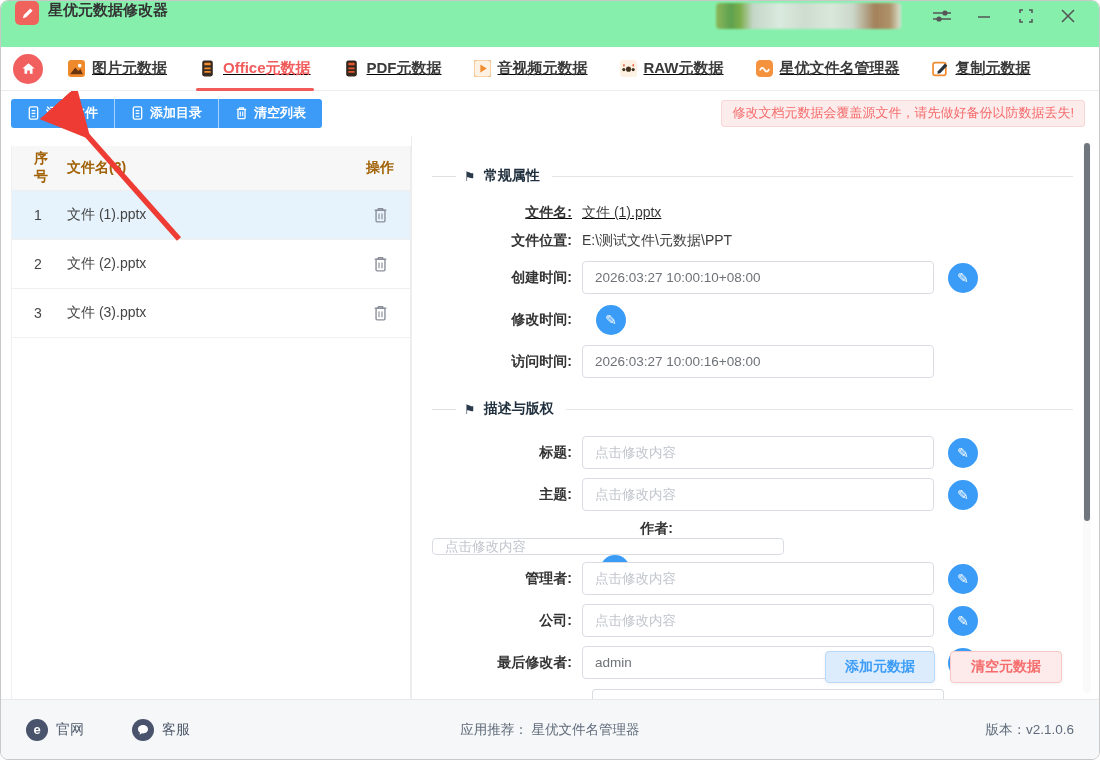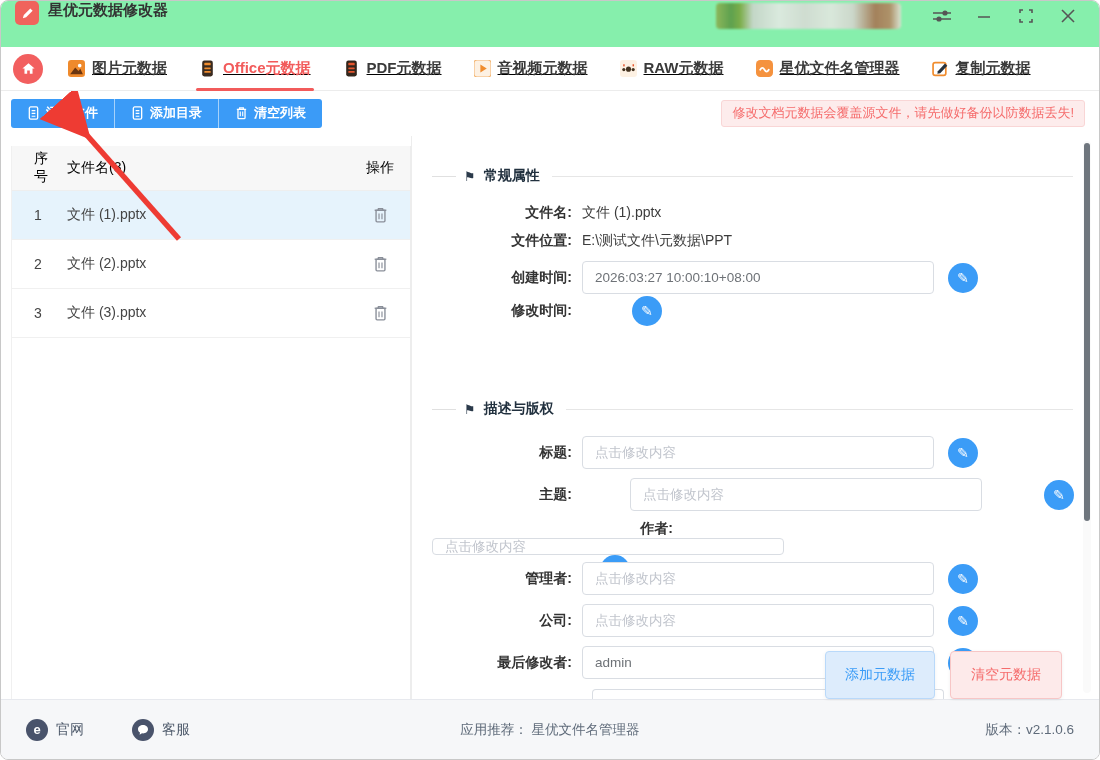--- a/index.html
+++ b/index.html
@@ -27,21 +27,21 @@
 
   
   .toolbar { position:absolute; left:0; top:90px; width:100%; height:44px; display:flex; align-items:center; padding:0 10px; }
   .btn-group { display:flex; border-radius:3px; overflow:hidden; }
   .tool-btn { height:29px; padding:0 16px; background:#3b9bf7; color:#fff; font-size:13px; font-weight:bold; border:none; display:flex; align-items:center; gap:6px; cursor:pointer; border-right:1px solid rgba(255,255,255,.55); font-family:inherit;text-align:center; }
   .tool-btn:last-child { border-right:none; }
   .warning { margin-left:auto; margin-right:4px; height:27px; display:flex; align-items:center; padding:0 10px; background:#fdecec; border:1px solid #f9d6d6; border-radius:3px; color:#f56c6c; font-size:13px; }
 
   
   .left-panel { position:absolute; left:10px; top:145px; width:400px; height:555px; background:#fff; border-left:1px solid #f0f0f0; border-right:1px solid #ededed; }
-  .ft-header { height:45px; background:#f7f7f7; display:flex; align-items:center; font-size:14px; font-weight:normal; color:#000000; border-bottom:1px solid #eee; }
+  .ft-header { height:45px; background:#f7f7f7; display:flex; align-items:center; font-size:14px; font-weight:bold; color:#a16207; border-bottom:1px solid #eee; }
   .ft-row { height:49px; display:flex; align-items:center; font-size:14px; color:#444; border-bottom:1px solid #f0f0f0; background:#fff; cursor:pointer; }
   .ft-row.selected { background:#e6f3fc; }
   .col-idx { width:45px; padding-left:22px; flex:none; }
   .col-name { flex:1; padding-left:10px; }
   .col-act { width:60px; flex:none; display:flex; justify-content:center; }
   .trash-btn { width:22px; height:22px; display:flex; align-items:center; justify-content:center; cursor:pointer; }
 
   
   .right-panel { position:absolute; left:410px; top:135px; width:672px; height:565px; background:#fff; border-left:1px solid #ededed; overflow:hidden; }
   .sec-head { position:absolute; left:20px; right:10px; height:20px; display:flex; align-items:center; gap:8px; }
@@ -50,21 +50,21 @@
   .sec-title { font-size:14px; font-weight:bold; color:#22313f; white-space:nowrap; }
   .sec-line { flex:1; height:1px; background:#e6e6e6; margin-left:4px; }
   .frow { position:absolute; left:20px; height:33px; display:flex; align-items:center; }
   .flabel { width:150px; text-align:right; font-size:14px; font-weight:bold; color:#333; flex:none; padding-right:10px; white-space:nowrap; }
   .fvalue { font-size:14px; color:#3c3c3c; }
   .finput { width:352px; height:33px; border:1px solid #d9dde3; border-radius:4px; padding:0 12px; font-size:13.5px; color:#6e7277; background:#fff; outline:none; font-family:inherit; }
   .finput::placeholder { color:#c0c4cc; }
   .edit-btn { width:30px; height:30px; border-radius:50%; background:#3b9cf7; color:#fff; display:flex; align-items:center; justify-content:center; font-size:14px; margin-left:14px; cursor:pointer; flex:none; }
   .partial-input { position:absolute; left:180px; width:352px; height:12px; border:1px solid #d9dde3; border-bottom:none; border-radius:4px 4px 0 0; }
 
-  .float-btn { position:absolute; height:48px; border-radius:4px; font-size:14px; font-weight:normal; display:flex; align-items:center; justify-content:center; cursor:pointer; z-index:5; box-shadow:0 1px 4px rgba(0,0,0,.06); }
+  .float-btn { position:absolute; height:32px; border-radius:4px; font-size:14px; font-weight:bold; display:flex; align-items:center; justify-content:center; cursor:pointer; z-index:5; box-shadow:0 1px 4px rgba(0,0,0,.06); }
   .float-add { left:413px; top:515px; width:110px; background:#ddecfc; border:1px solid #b9d9fa; color:#3b9cf7; }
   .float-clear { left:538px; top:515px; width:112px; background:#fdeaea; border:1px solid #f7c6c6; color:#f56c6c; }
 
   
   .scroll-track { position:absolute; left:1082px; top:140px; width:8px; height:552px; background:#fafafa; border-radius:4px; }
   .scroll-thumb { position:absolute; left:1px; top:2px; width:6px; height:378px; background:#6f767e; border-radius:3px; }
 
   
   .footer { position:absolute; left:0; bottom:0; width:100%; height:60px; background:#f6f7f9; border-top:1px solid #e7e9ee; display:flex; align-items:center; padding:0 25px; }
   .f-item { display:flex; align-items:center; gap:8px; font-size:14px; color:#4e5a6b; margin-right:48px; cursor:pointer; }
@@ -295,52 +295,56 @@
 
   <div class="right-panel">
 
     <div class="sec-head" style="top:30px;">
       <span class="sec-dash"></span>
       <span class="sec-flag">⚑</span>
       <span class="sec-title">常规属性</span>
       <span class="sec-line"></span>
     </div>
 
-    <div class="frow" style="top:65px;height:24px;">
+    <div class="frow" style="top:65px;height:24px;text-decoration:underline;">
       <span class="flabel">文件名:</span>
       <span class="fvalue">文件 (1).pptx</span>
     </div>
     <div class="frow" style="top:93px;height:24px;">
       <span class="flabel">文件位置:</span>
       <span class="fvalue">E:\测试文件\元数据\PPT</span>
     </div>
 
     <div class="frow" style="top:125px;">
       <span class="flabel">创建时间:</span>
       <input class="finput" value="2026:03:27 10:00:10+08:00" style="">
       <span class="edit-btn">✎</span>
     </div>
-    <div class="frow" style="top:158px;gap:36px;">
+    <div class="frow" style="top:167px;">
       <span class="flabel">修改时间:</span>
       <span class="edit-btn">✎</span>
+    </div>
+    <div class="frow" style="top:209px;">
+      <span class="flabel">访问时间:</span>
+      <input class="finput" value="2026:03:27 10:00:16+08:00" style="">
     </div>
 
     <div class="sec-head" style="top:263px;">
       <span class="sec-dash"></span>
       <span class="sec-flag">⚑</span>
       <span class="sec-title">描述与版权</span>
       <span class="sec-line"></span>
     </div>
 
     <div class="frow" style="top:300px;">
       <span class="flabel">标题:</span>
       <input class="finput" placeholder="点击修改内容" style="">
       <span class="edit-btn">✎</span>
     </div>
-    <div class="frow" style="top:342px;gap:48px;">
+    <div class="frow" style="top:342px;">
       <span class="flabel">主题:</span>
       <input class="finput" placeholder="点击修改内容" style="">
       <span class="edit-btn">✎</span>
     </div>
     <div class="frow" style="top:384px;flex-direction:column;">
       <span class="flabel">作者:</span>
       <input class="finput" placeholder="点击修改内容" style="">
       <span class="edit-btn">✎</span>
     </div>
     <div class="frow" style="top:426px;">

